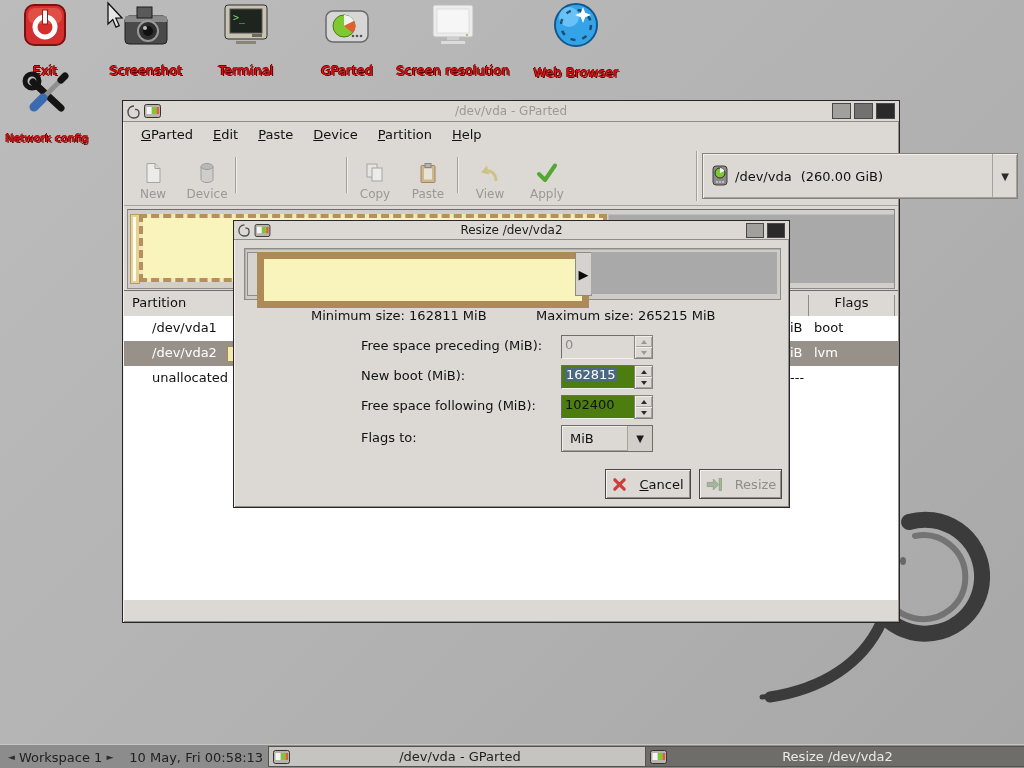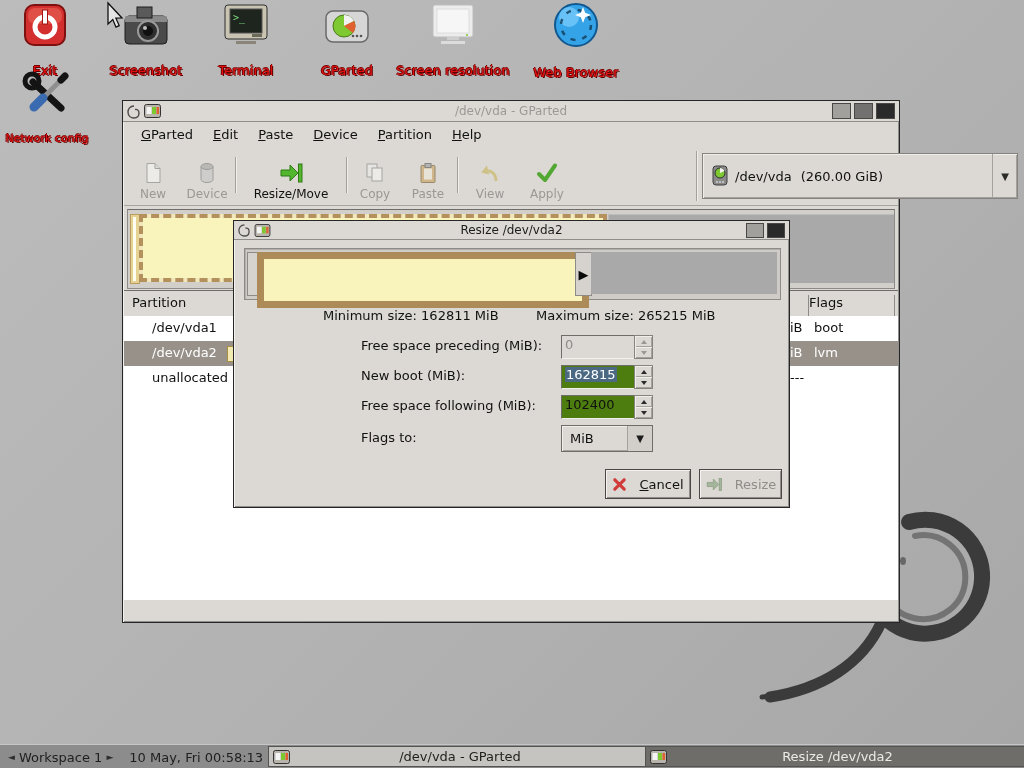--- a/index.html
+++ b/index.html
@@ -43,21 +43,21 @@
   .p-vda1{position:absolute;left:2px;top:4px;width:8px;height:68px;background:#e6d394;border:1px solid #b99c5e}
   .p-vda1::after{content:"";position:absolute;left:2px;top:2px;bottom:2px;width:3px;background:#fdfdf2}
   .p-vda2{position:absolute;left:11px;top:4px;width:468px;height:68px;background:#f0e8bc}
   .p-vda2-in{position:absolute;left:0;top:0;right:0;bottom:0;border:4px dashed #b4905c;background:#f8f4bc;background-clip:padding-box}
   .p-unalloc{position:absolute;left:480px;top:4px;width:285px;height:68px;background:#a9a9a9;
     border-top:1px solid #bdbdbd;border-left:1px solid #bdbdbd}
   
   .thead{position:absolute;left:1px;right:1px;top:189px;height:25px;background:#dcd9d4;
     border-top:1px solid #6f6d69;border-bottom:1px solid #555;font-size:13px;color:#111}
   .thead .hpart{position:absolute;left:8px;top:4px}
-  .thead .hflags{position:absolute;left:684px;width:85px;top:4px;text-align:left;
+  .thead .hflags{position:absolute;left:684px;width:85px;top:4px;text-align:center;
     border-left:1px solid #8d8b87;border-right:1px solid #8d8b87;height:21px}
   .trowsbg{position:absolute;left:1px;right:1px;top:215px;height:284px;background:#fff}
   .trow{position:absolute;left:1px;right:1px;height:25px;font-size:13px;color:#111;background:#fff}
   .trow.sel{background:#98918a;color:#fff}
   .trow .pname{position:absolute;left:28px;top:4px}
   .trow .rsize{position:absolute;left:666px;top:4px}
   .trow .rflags{position:absolute;left:690px;top:4px}
   .swatch{position:absolute;left:104px;top:245px;width:8px;height:14px;background:#f2eab0;border:1px solid #a89040}
   .statusbar{position:absolute;left:1px;right:1px;bottom:1px;height:20px;background:#dcd9d4;
     border-top:1px solid #6f6d69;box-shadow:inset 0 1px 0 #f4f2ee;font-size:13px;color:#111}
@@ -239,27 +239,20 @@
         <span>New</span>
       </div>
       <div class="toolbtn" style="left:58px;width:50px">
         <svg width="24" height="22" viewBox="0 0 24 22" opacity=".55">
           <path d="M6 4.5 v13 a6 3 0 0 0 12 0 v-13" fill="#c5c5c5" stroke="#6a6a6a"></path>
           <ellipse cx="12" cy="4.5" rx="6" ry="3" fill="#9f9f9f" stroke="#6a6a6a"></ellipse>
         </svg>
         <span>Device</span>
       </div>
       <div class="tsep" style="left:111px"></div>
-      <div class="toolbtn enabled" style="left:117px;width:100px">
-        <svg width="26" height="22" viewBox="0 0 26 22">
-          <polygon points="3,8 12,8 12,3 20,11 12,19 12,14 3,14" fill="#52b62e" stroke="#2f7a14"></polygon>
-          <rect x="20.5" y="2" width="3.5" height="18" fill="#52b62e" stroke="#2f7a14"></rect>
-        </svg>
-        <span>Resize/Move</span>
-      </div>
       <div class="tsep" style="left:222px"></div>
       <div class="toolbtn" style="left:228px;width:46px">
         <svg width="24" height="22" viewBox="0 0 24 22" opacity=".55">
           <rect x="4" y="2" width="10" height="13" fill="#efefef" stroke="#7a7a7a"></rect>
           <rect x="9" y="6" width="10" height="13" fill="#fafafa" stroke="#7a7a7a"></rect>
         </svg>
         <span>Copy</span>
       </div>
       <div class="toolbtn" style="left:280px;width:48px">
         <svg width="24" height="22" viewBox="0 0 24 22" opacity=".6">
@@ -353,21 +346,21 @@
 
     <div class="rwidget">
       <div class="rgrip" style="left:2px"></div>
       <div class="rpart"></div>
       <div class="rhandle">
           <span>▶</span>
         </div>
       <div class="rfree"></div>
     </div>
 
-    <span class="dtext" style="left:89px;top:87px">Minimum size: 162811 MiB</span>
+    <span class="dtext" style="left:77px;top:87px">Minimum size: 162811 MiB</span>
     <span class="dtext" style="left:302px;top:87px">Maximum size: 265215 MiB</span>
 
     <span class="frow-label" style="top:117px">Free space preceding (MiB):</span>
     <div class="entry disabled" style="top:114px"><span>0</span></div>
     <div class="spin disabled" style="top:114px">
       <span class="sp up">
           <i></i>
         </span>
       <span class="sp dn">
           <i></i>

